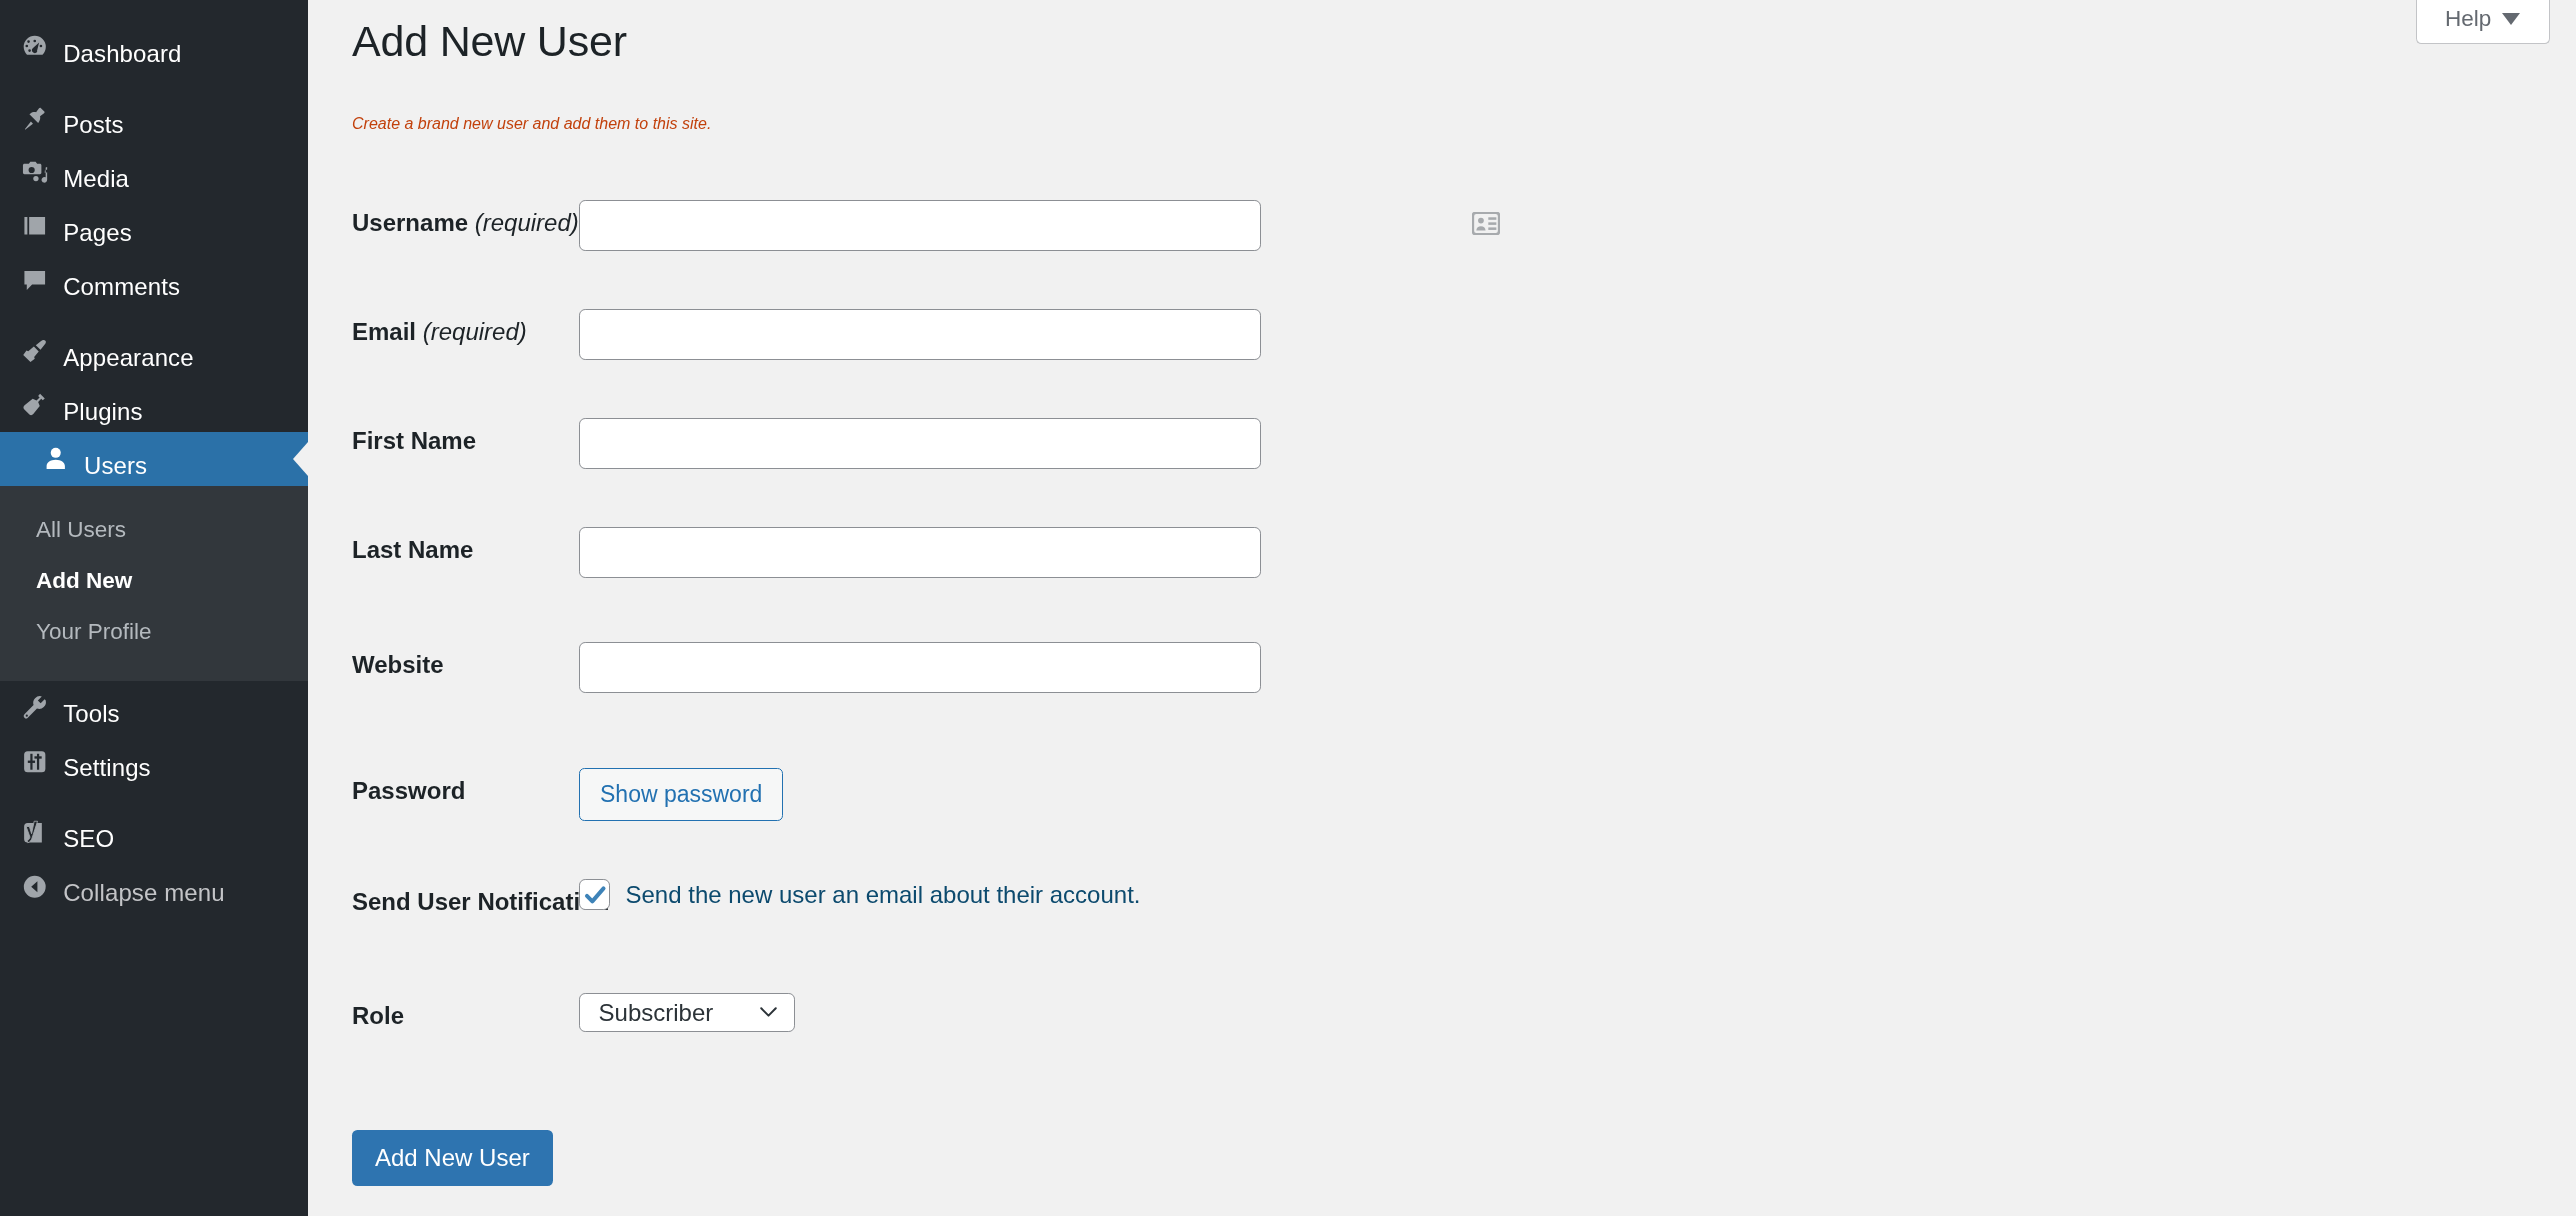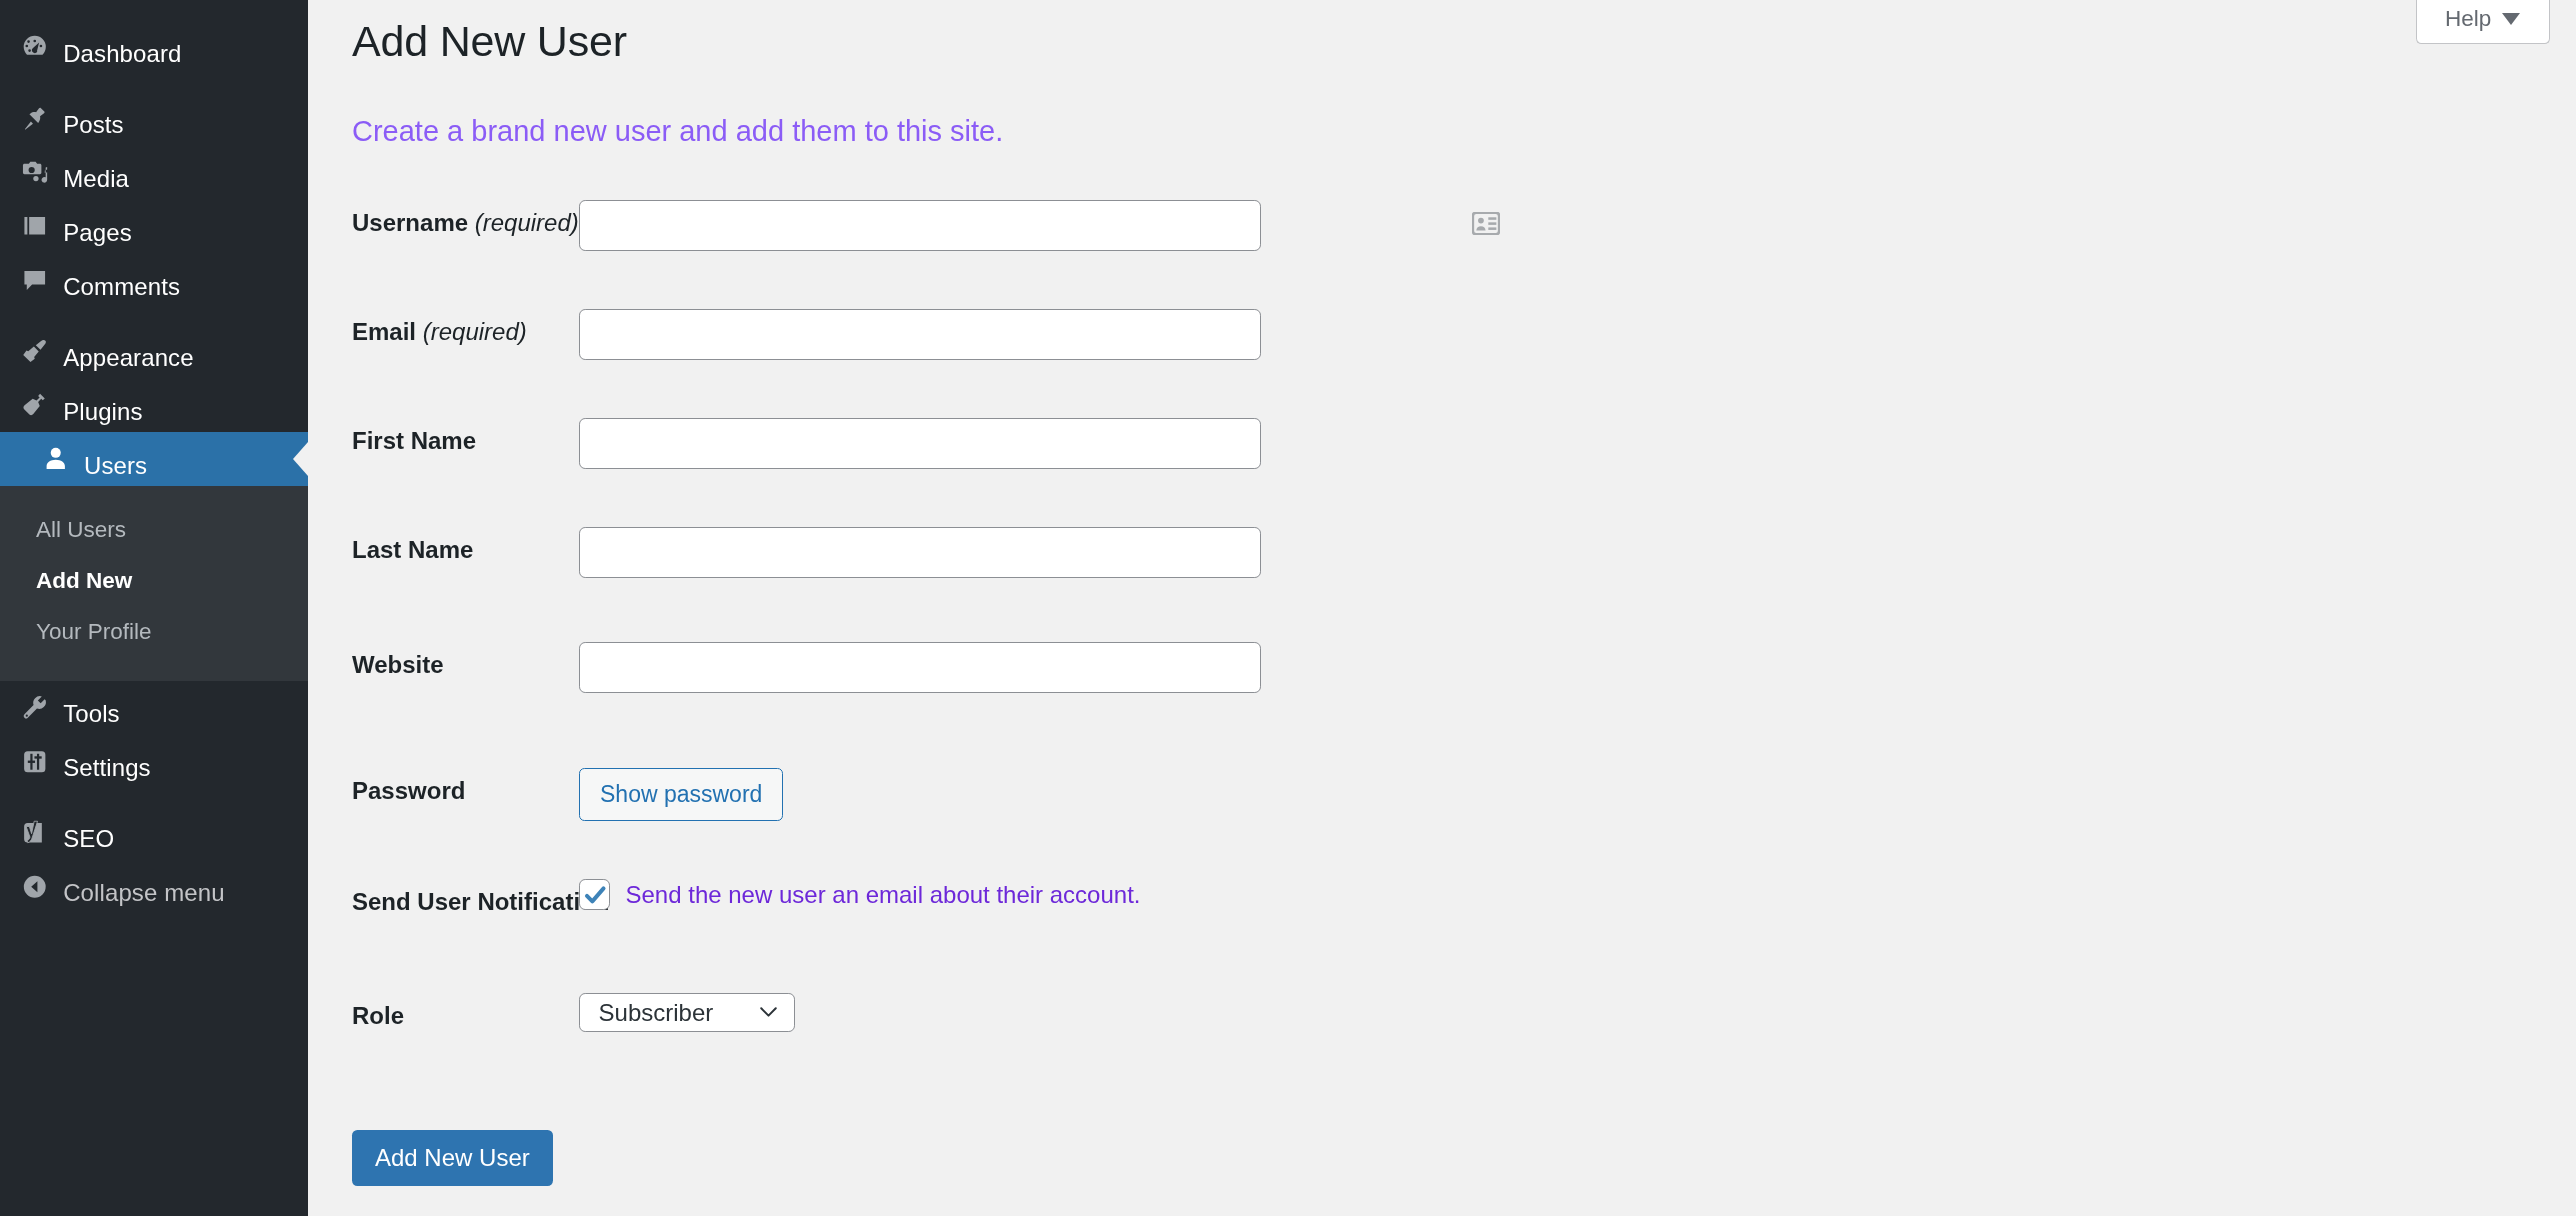--- a/index.html
+++ b/index.html
@@ -147,22 +147,23 @@
     font-size: 43px;
     font-weight: 400;
     color: #1d2327;
     letter-spacing: -0.2px;
   }
 
   #page-desc {
     position: absolute;
     left: 44px;
     top: 115px;
-    font-size: 29px;
-    color: #8b5cf6;
+    font-size: 16px;
+    color: #c2410c;
+    font-style: italic;
   }
 
   
   .form-row {
     position: absolute;
     left: 44px;
     width: 1165px;
     display: flex;
     align-items: flex-start;
   }
@@ -232,21 +233,21 @@
     flex: 0 0 31px;
     background: #fff;
     border: 1.6px solid #8c8f94;
     border-radius: 6.2px;
     position: relative;
     cursor: pointer;
   }
   .wp-checkbox svg { position: absolute; left: 2.3px; top: 1.6px; }
   .checkbox-label {
     font-size: 24px;
-    color: #6d28d9;
+    color: #0c4a6e;
     white-space: nowrap;
   }
 
   
   .wp-select {
     position: relative;
     width: 216px;
     height: 39px;
     background: #ffffff;
     border: 1.6px solid #8c8f94;

